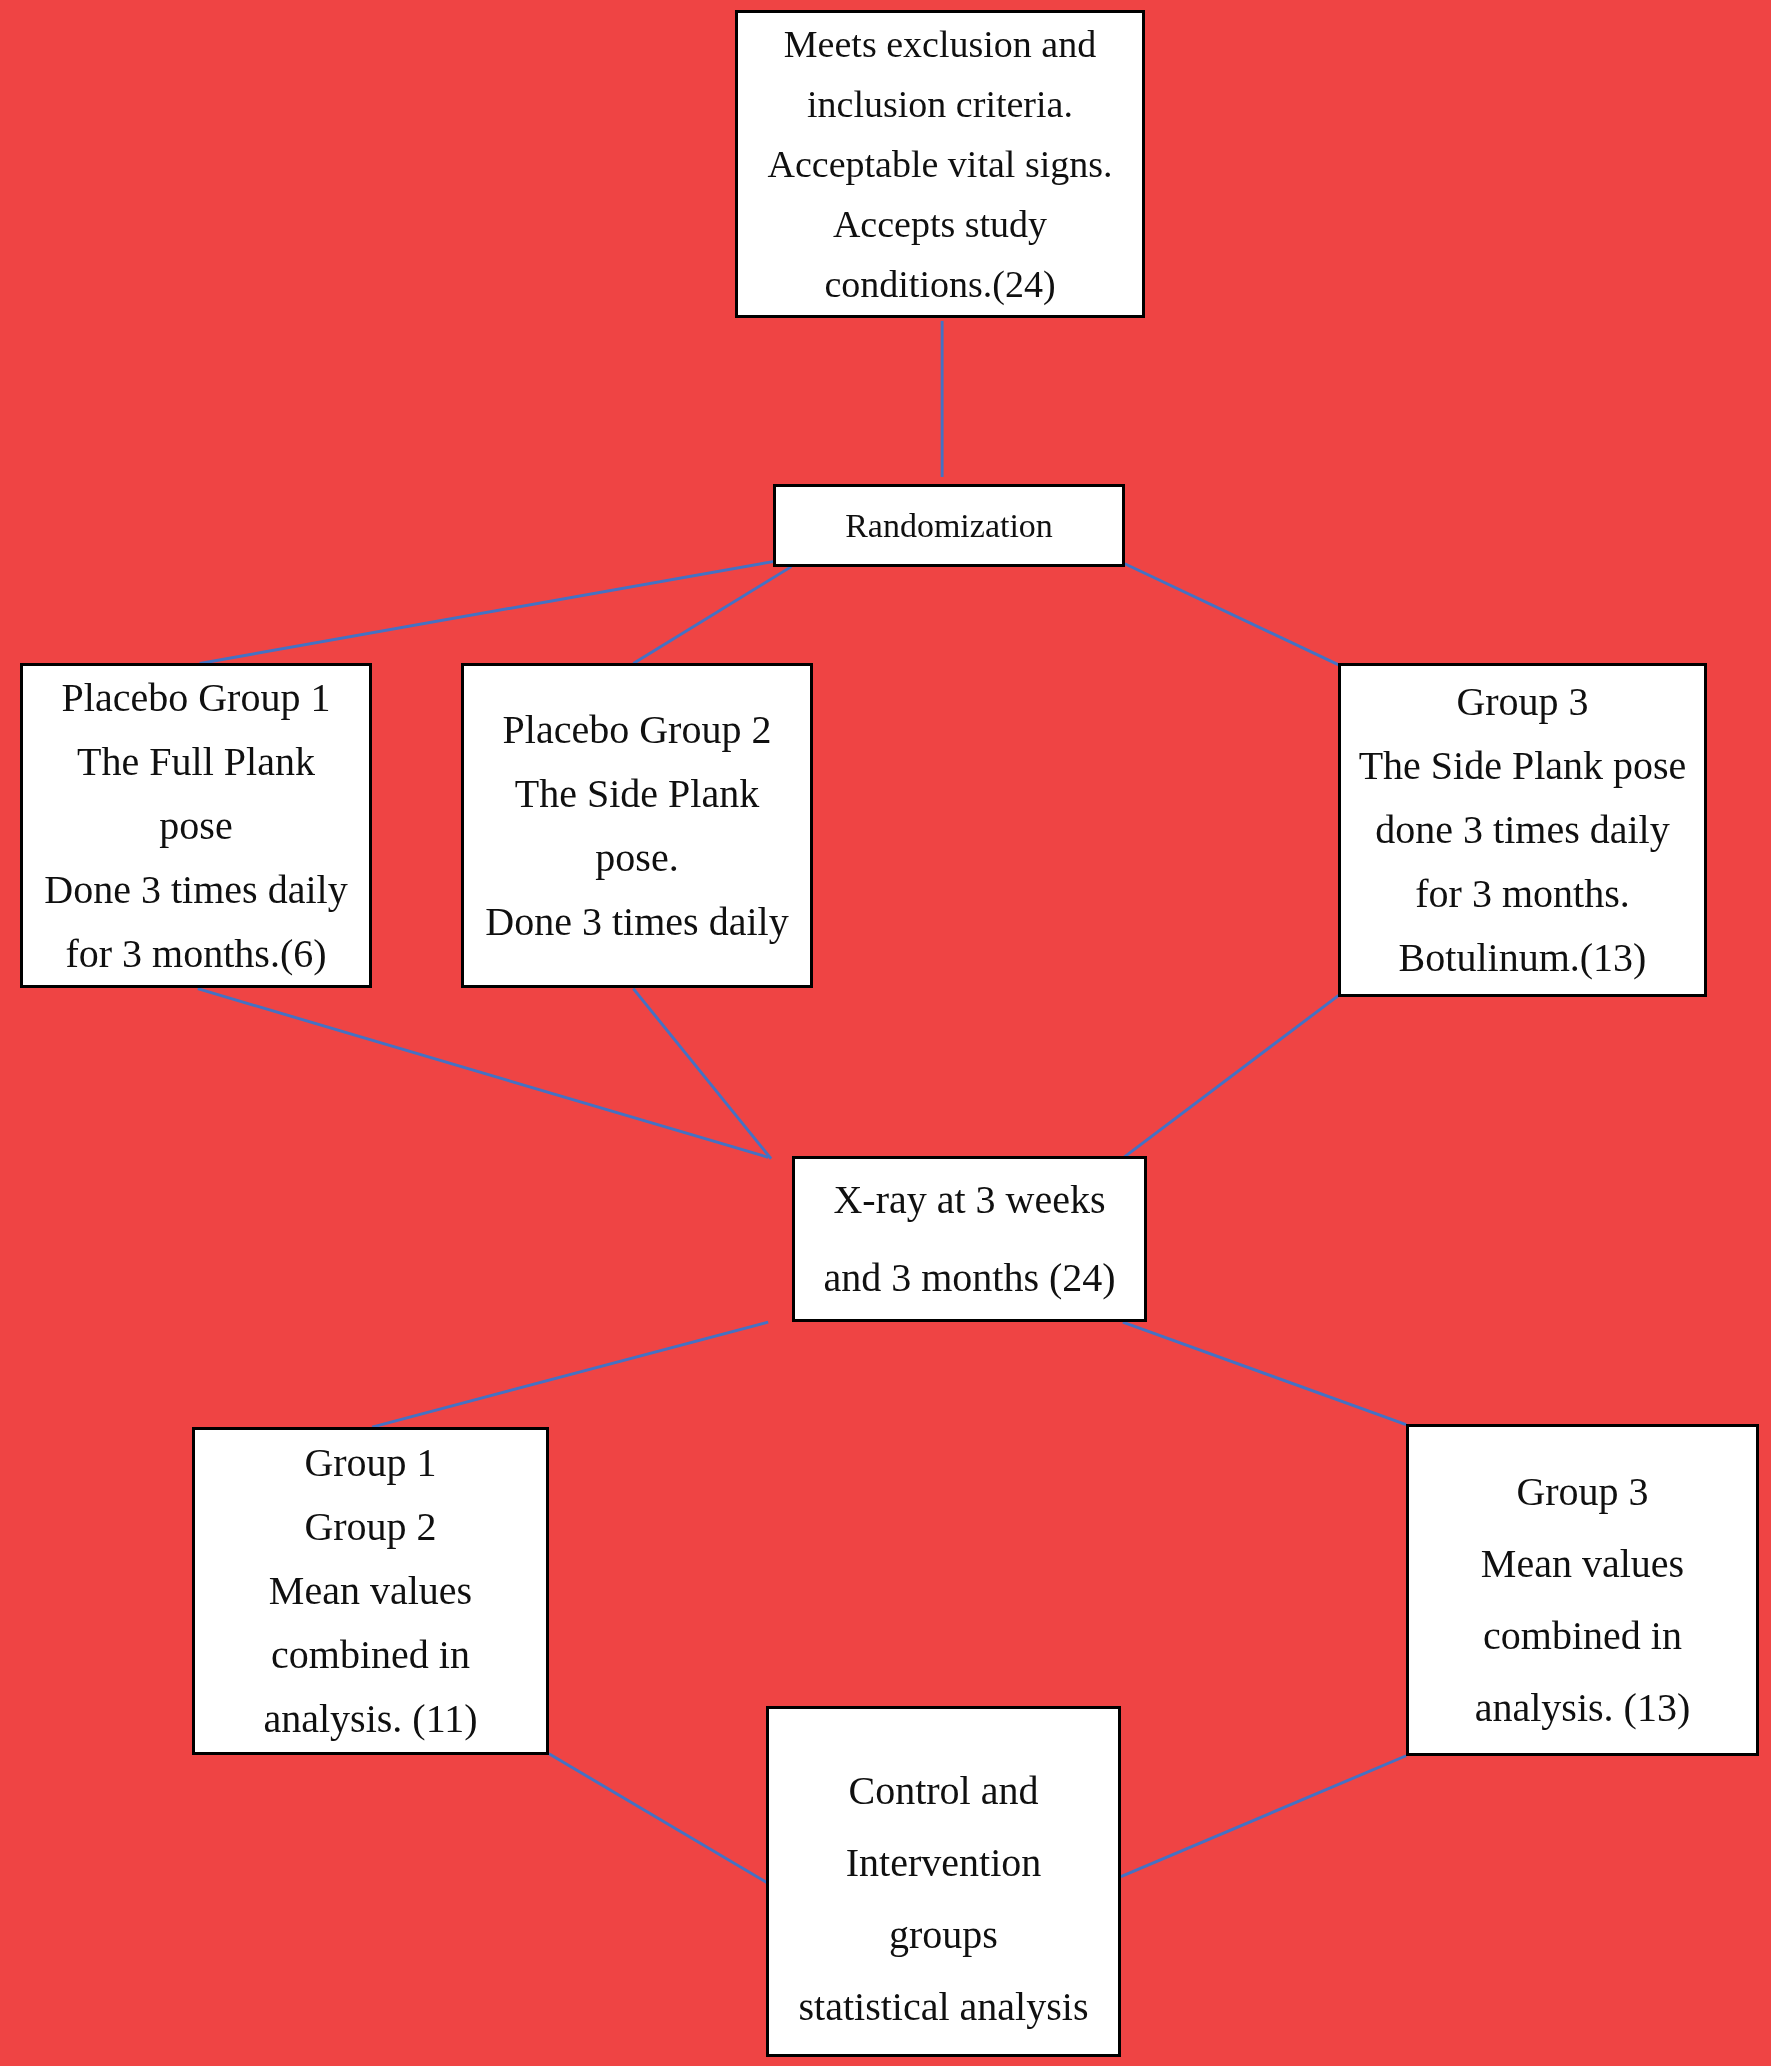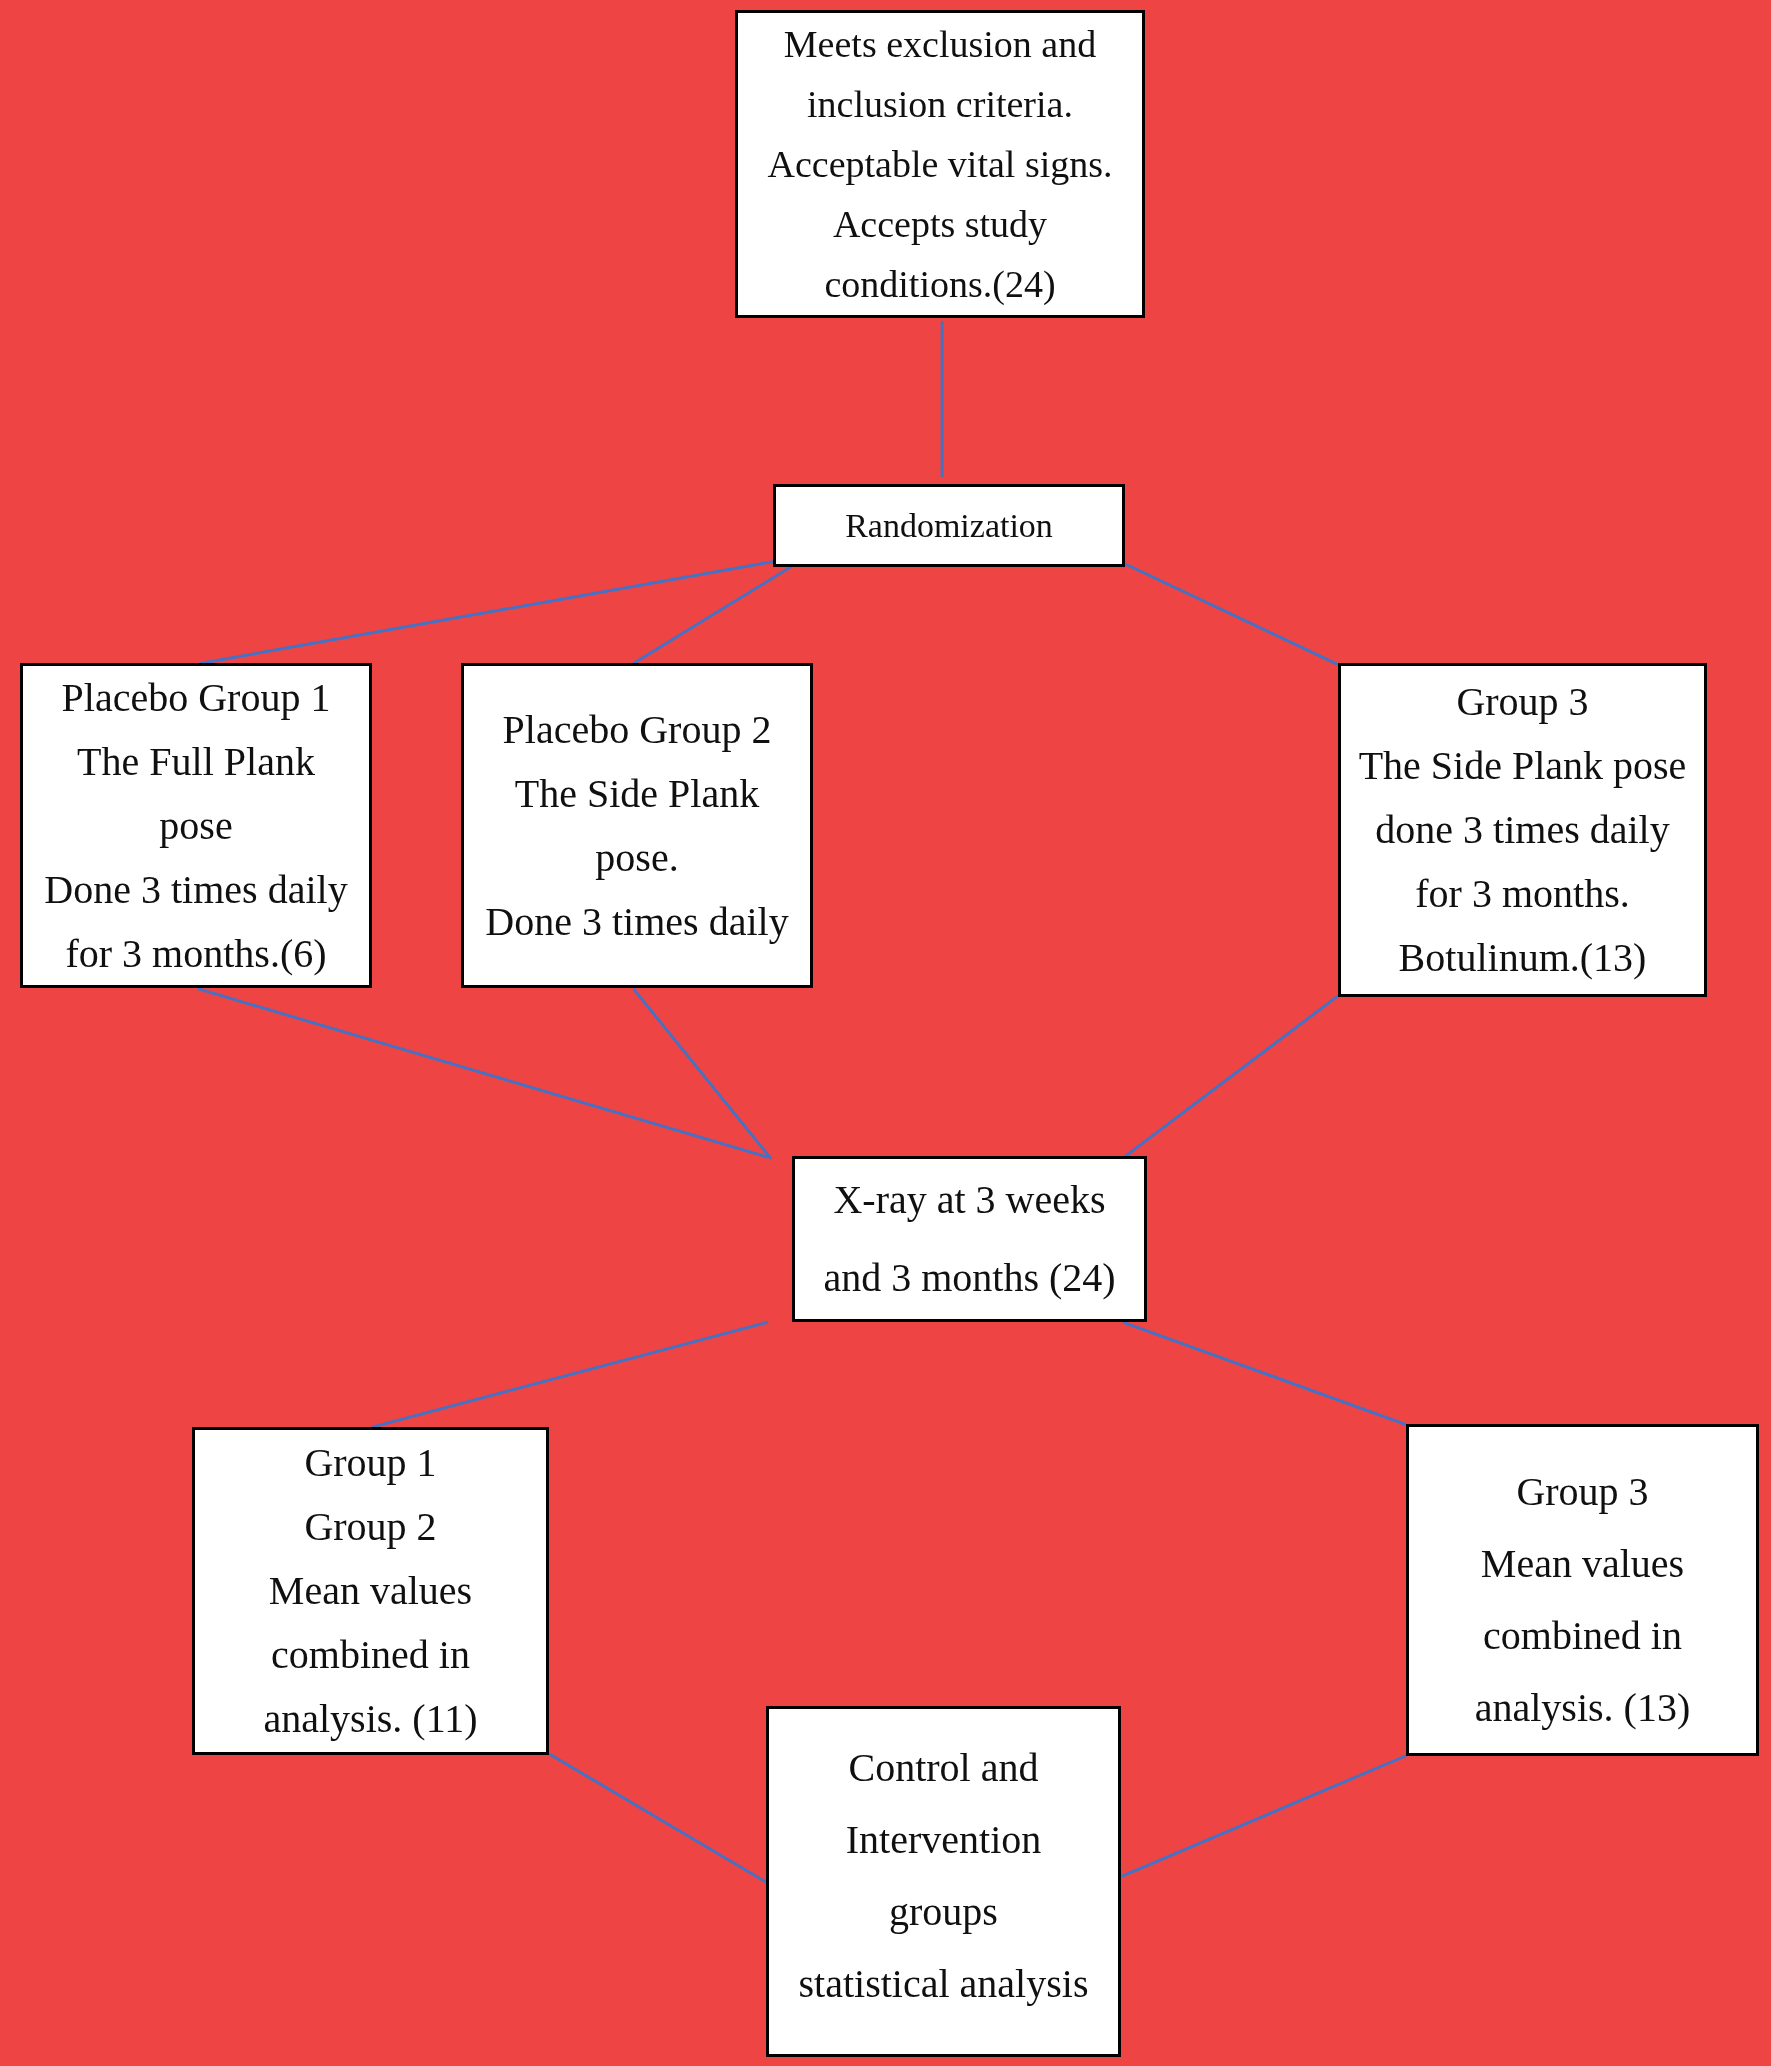--- a/index.html
+++ b/index.html
@@ -114,21 +114,21 @@
     <div class="tline">analysis. (11)</div>
   </div>
 
   <div class="box f-four top-align" style="left:1406px; top:1424px; width:353px; height:332px; padding-top:29px;">
     <div class="tline">Group 3</div>
     <div class="tline">Mean values</div>
     <div class="tline">combined in</div>
     <div class="tline">analysis. (13)</div>
   </div>
 
-  <div class="box f-four top-align" style="left:766px; top:1706px; width:355px; height:351px; padding-top:23px;">
+  <div class="box f-four top-align" style="left:766px; top:1706px; width:355px; height:351px; padding-top:46px;">
     <div class="tline">Control and</div>
     <div class="tline">Intervention</div>
     <div class="tline">groups</div>
     <div class="tline">statistical analysis</div>
   </div>
 
 </div>
 
 
 </body></html>

